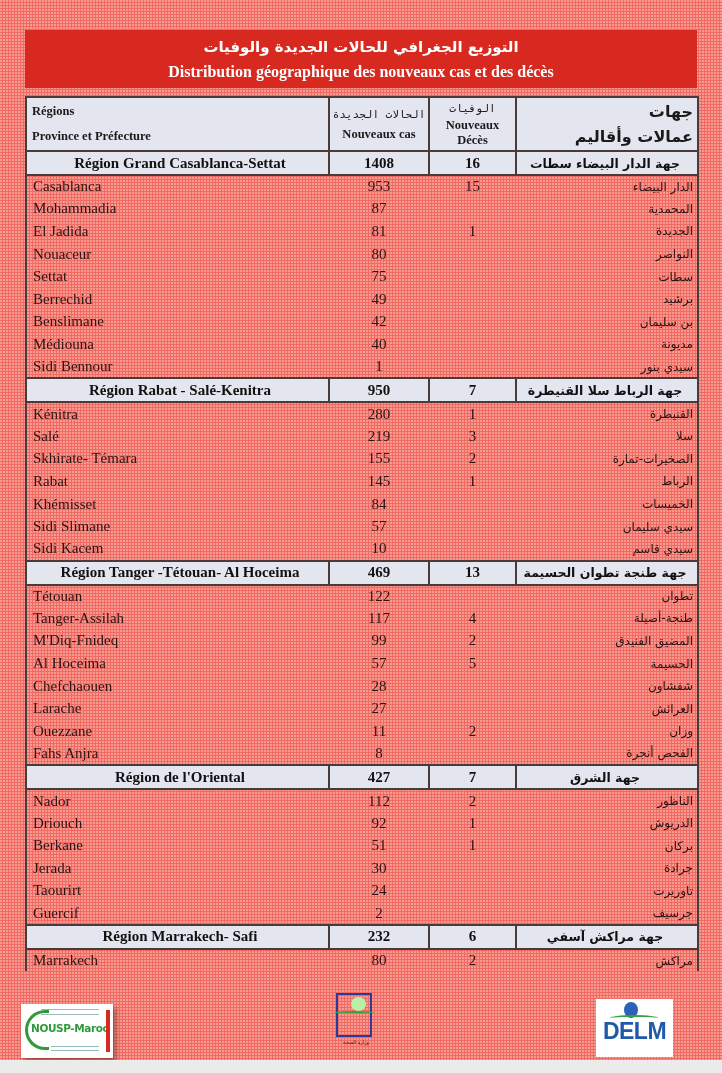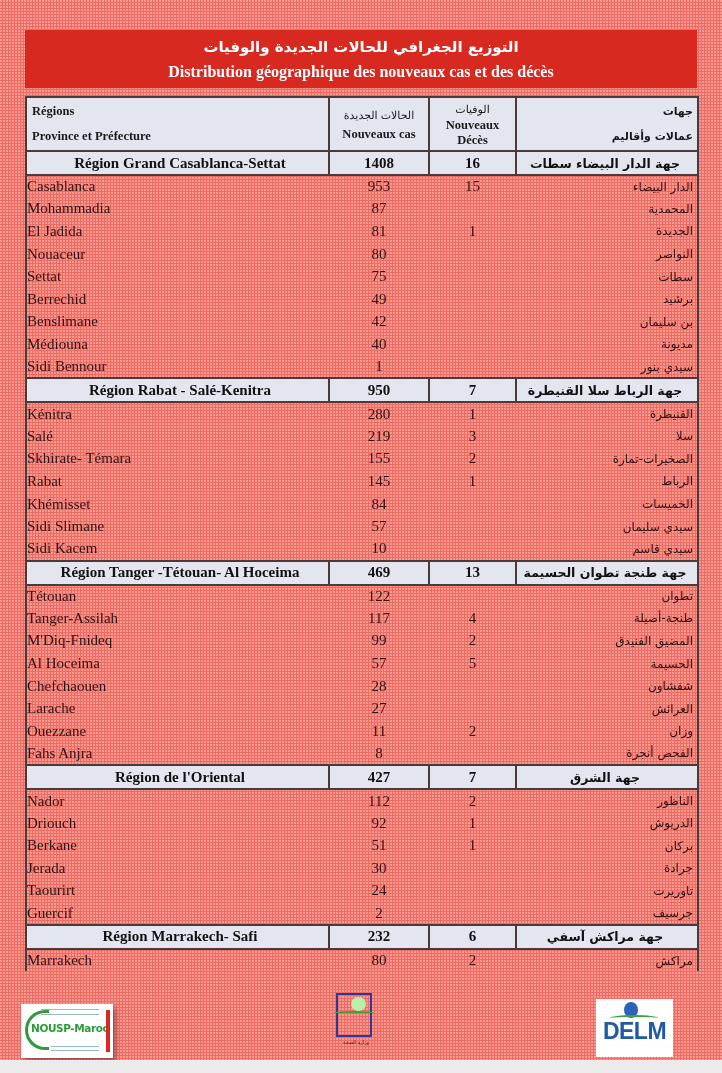--- a/index.html
+++ b/index.html
@@ -38,39 +38,39 @@
   table.dist col.c-deaths { width: 87px; }
   table.dist col.c-ar { width: 182px; }
 
   tr.head td {
     background: #e3e6ef; border: 2px solid #4a3a3a; height: 54px;
     font-weight: bold; font-size: 12.5px; color: #1a1a1a; vertical-align: middle;
   }
   tr.head td.h-name { padding-left: 5px; }
   tr.head td.h-name div { line-height: 25px; }
   tr.head td.h-num { text-align: center; }
-  tr.head td.h-num .ar { font-family: Liberation Sans, sans-serif; font-weight: normal; font-size: 11px; direction: rtl; line-height: 16px; }
+  tr.head td.h-num .ar { font-family: Liberation Mono, monospace; font-weight: normal; font-size: 11px; direction: rtl; line-height: 16px; }
   tr.head td.h-num .fr { line-height: 16px; margin-top: 3px; }
   tr.head td.h-num.deaths .fr { line-height: 15px; margin-top: 1px; }
-  tr.head td.h-ar { text-align: right; direction: rtl; padding-right: 4px; font-family: "DejaVu Sans", sans-serif; font-size: 11px; }
+  tr.head td.h-ar { text-align: right; direction: rtl; padding-right: 4px; font-family: "DejaVu Sans", sans-serif; font-size: 16px; }
   tr.head td.h-ar div { line-height: 25px; }
 
   tr.region td {
     background: #e3e6ef; border: 2px solid #4a3a3a; height: 24px;
     font-weight: bold; font-size: 15px; color: #111; vertical-align: middle; text-align: center;
   }
   tr.region td.name { padding-left: 5px; white-space: nowrap; }
   tr.region td.num { text-align: center; }
   tr.region td.ar { text-align: center; direction: rtl; padding-right: 4px; font-family: "DejaVu Sans", sans-serif; font-size: 12.5px; }
 
   tr.prov td {
     height: 22.6px; font-size: 15px; color: #2a1414; vertical-align: middle;
     background: transparent; border: none;
   }
-  tr.prov td.name { white-space: nowrap; margin-top: 39px; }
+  tr.prov td.name { padding-left: 6px; white-space: nowrap; margin-top: 39px; }
   tr.prov td.num { text-align: center; }
   tr.prov td.ar { text-align: right; direction: rtl; padding-right: 4px; font-family: "DejaVu Sans", sans-serif; font-size: 12px; }
   tr.prov td.last-col { border-right: 2px solid #4a3a3a; }
   tr.prov td.first-col { border-left: 2px solid #4a3a3a; }
 
   .logos { position: absolute; left: 0; top: 990px; width: 722px; height: 70px; }
   .logo-nousp {
     position: absolute; left: 21px; top: 14px; width: 92px; height: 54px;
     background: #fff; box-shadow: 3px 4px 5px rgba(0,0,0,0.35);
   }

